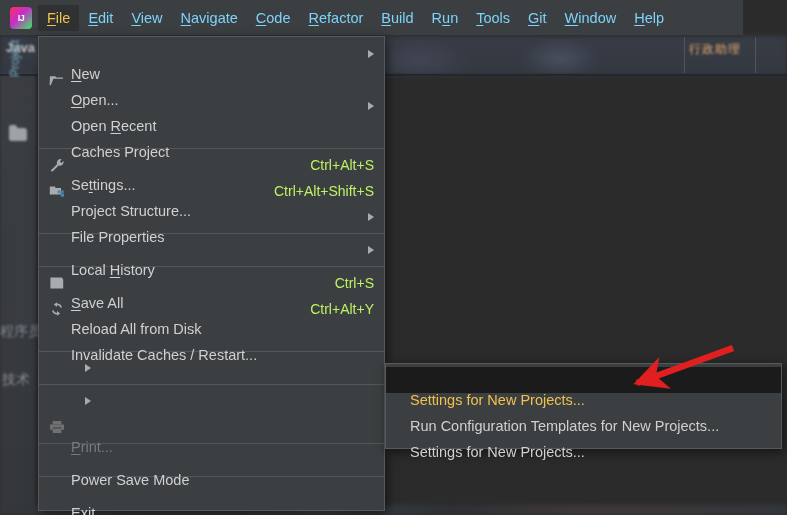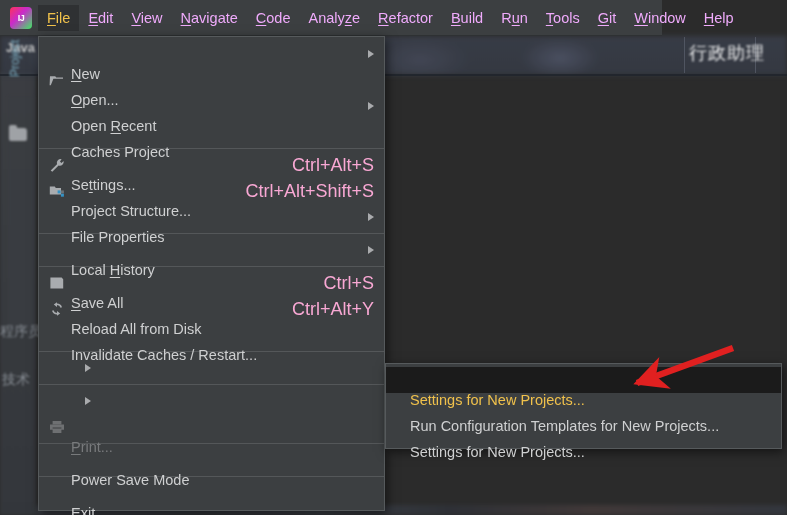--- a/index.html
+++ b/index.html
@@ -27,21 +27,21 @@
       radial-gradient(ellipse 60px 30px at 250px 22px, #4b5163 0%, rgba(75,81,99,0) 72%),
       radial-gradient(ellipse 70px 32px at 420px 24px, #464b5b 0%, rgba(70,75,91,0) 72%),
       radial-gradient(ellipse 55px 28px at 560px 22px, #50566a 0%, rgba(80,86,106,0) 72%),
       linear-gradient(#3a3f4b,#363b46);
     filter:blur(2.5px);
     opacity:.85;
   }
   .bg-photo-caption{
     position:absolute;top:41px;left:689px;
     font-family:"DejaVu Sans",sans-serif;
-    font-size:18px;color:#ffffff;letter-spacing:1px;
+    font-size:12px;color:#fdba74;letter-spacing:1px;
     filter:blur(.8px);
     opacity:.9;
   }
   .bg-photo-caption-border{
     position:absolute;top:37px;left:684px;width:70px;height:36px;
     border-left:1px solid #6b7180;border-right:1px solid #6b7180;
     opacity:.5;filter:blur(.6px);
   }
   .bg-strip-line{
     position:absolute;left:0;top:74px;width:787px;height:2px;
@@ -95,41 +95,41 @@
     filter:blur(2px);
   }
   .bg-bottom-strip{
     position:absolute;left:36px;bottom:0;width:751px;height:10px;
     background:linear-gradient(90deg,#3a3e46 0%,#32363d 22%,#3d4149 38%,#2f3238 55%,#433a3a 74%,#343840 100%);
     filter:blur(2px);opacity:.9;
   }
 
   
   .menubar{
-    position:absolute;left:0;top:0;width:662px;height:36px;
+    position:absolute;left:0;top:0;width:743px;height:36px;
     background:#3c3f41;
     border-bottom:1px solid #2e3133;
     display:flex;align-items:center;
     box-sizing:border-box;
   }
   .app-logo{
     width:22px;height:22px;margin-left:10px;margin-right:6px;
     border-radius:4px;
     background:linear-gradient(135deg,#fe315d 0%,#c92bca 42%,#3dea62 100%);
     position:relative;flex:none;
   }
   .app-logo:after{
     content:"IJ";position:absolute;inset:0;
     color:#fff;font-size:9px;font-weight:bold;
     display:flex;align-items:center;justify-content:center;
     letter-spacing:-.5px;
   }
   .menubar-item{
     padding:4px 9px;
-    font-size:14.5px;color:#f0abfc;
+    font-size:14.5px;color:#7dd3fc;
     white-space:nowrap;cursor:default;
     line-height:18px;
   }
   .menubar-item.active{
     color:#f0c14b;background:#2f3133;
   }
   .menubar-item u{text-decoration:underline;text-underline-offset:2px;}
 
   
   .menu-popup{
@@ -148,21 +148,21 @@
     font-size:14.5px;color:#cfd0d1;
     white-space:nowrap;cursor:default;
   }
   .mi .ico{
     width:20px;height:16px;flex:none;margin-right:4px;
     display:flex;align-items:center;justify-content:center;
   }
   .mi .lbl{flex:1 1 auto;margin-top:39px;}
   .mi .lbl u{text-decoration:underline;text-underline-offset:2px;}
   .mi .accel{
-    color:#f9a8d4;font-size:18px;margin-left:18px;
+    color:#bef264;font-size:14px;margin-left:18px;
   }
   .mi .arrow{
     width:0;height:0;margin-left:14px;flex:none;
     border-left:6px solid #a9abad;
     border-top:4.5px solid transparent;
     border-bottom:4.5px solid transparent;
   }
   .mi.sel{background:#1b1b1b;color:#f0c14b;}
   .mi.sel .arrow{border-left-color:#ffffff;}
   .mi.disabled{color:#787a7c;}
@@ -210,21 +210,20 @@
   <div class="bg-bottom-strip"></div>
 
   <div class="menubar">
     <div class="app-logo"></div>
     <div id="menubar-items" style="display:flex;align-items:center;">
         <div class="menubar-item active"><u>F</u>ile</div>
         <div class="menubar-item"><u>E</u>dit</div>
         <div class="menubar-item"><u>V</u>iew</div>
         <div class="menubar-item"><u>N</u>avigate</div>
         <div class="menubar-item"><u>C</u>ode</div>
-        <div class="menubar-item">Analy<u>z</u>e</div>
         <div class="menubar-item"><u>R</u>efactor</div>
         <div class="menubar-item"><u>B</u>uild</div>
         <div class="menubar-item">R<u>u</u>n</div>
         <div class="menubar-item"><u>T</u>ools</div>
         <div class="menubar-item"><u>G</u>it</div>
         <div class="menubar-item"><u>W</u>indow</div>
         <div class="menubar-item"><u>H</u>elp</div>
       </div>
   </div>
 

